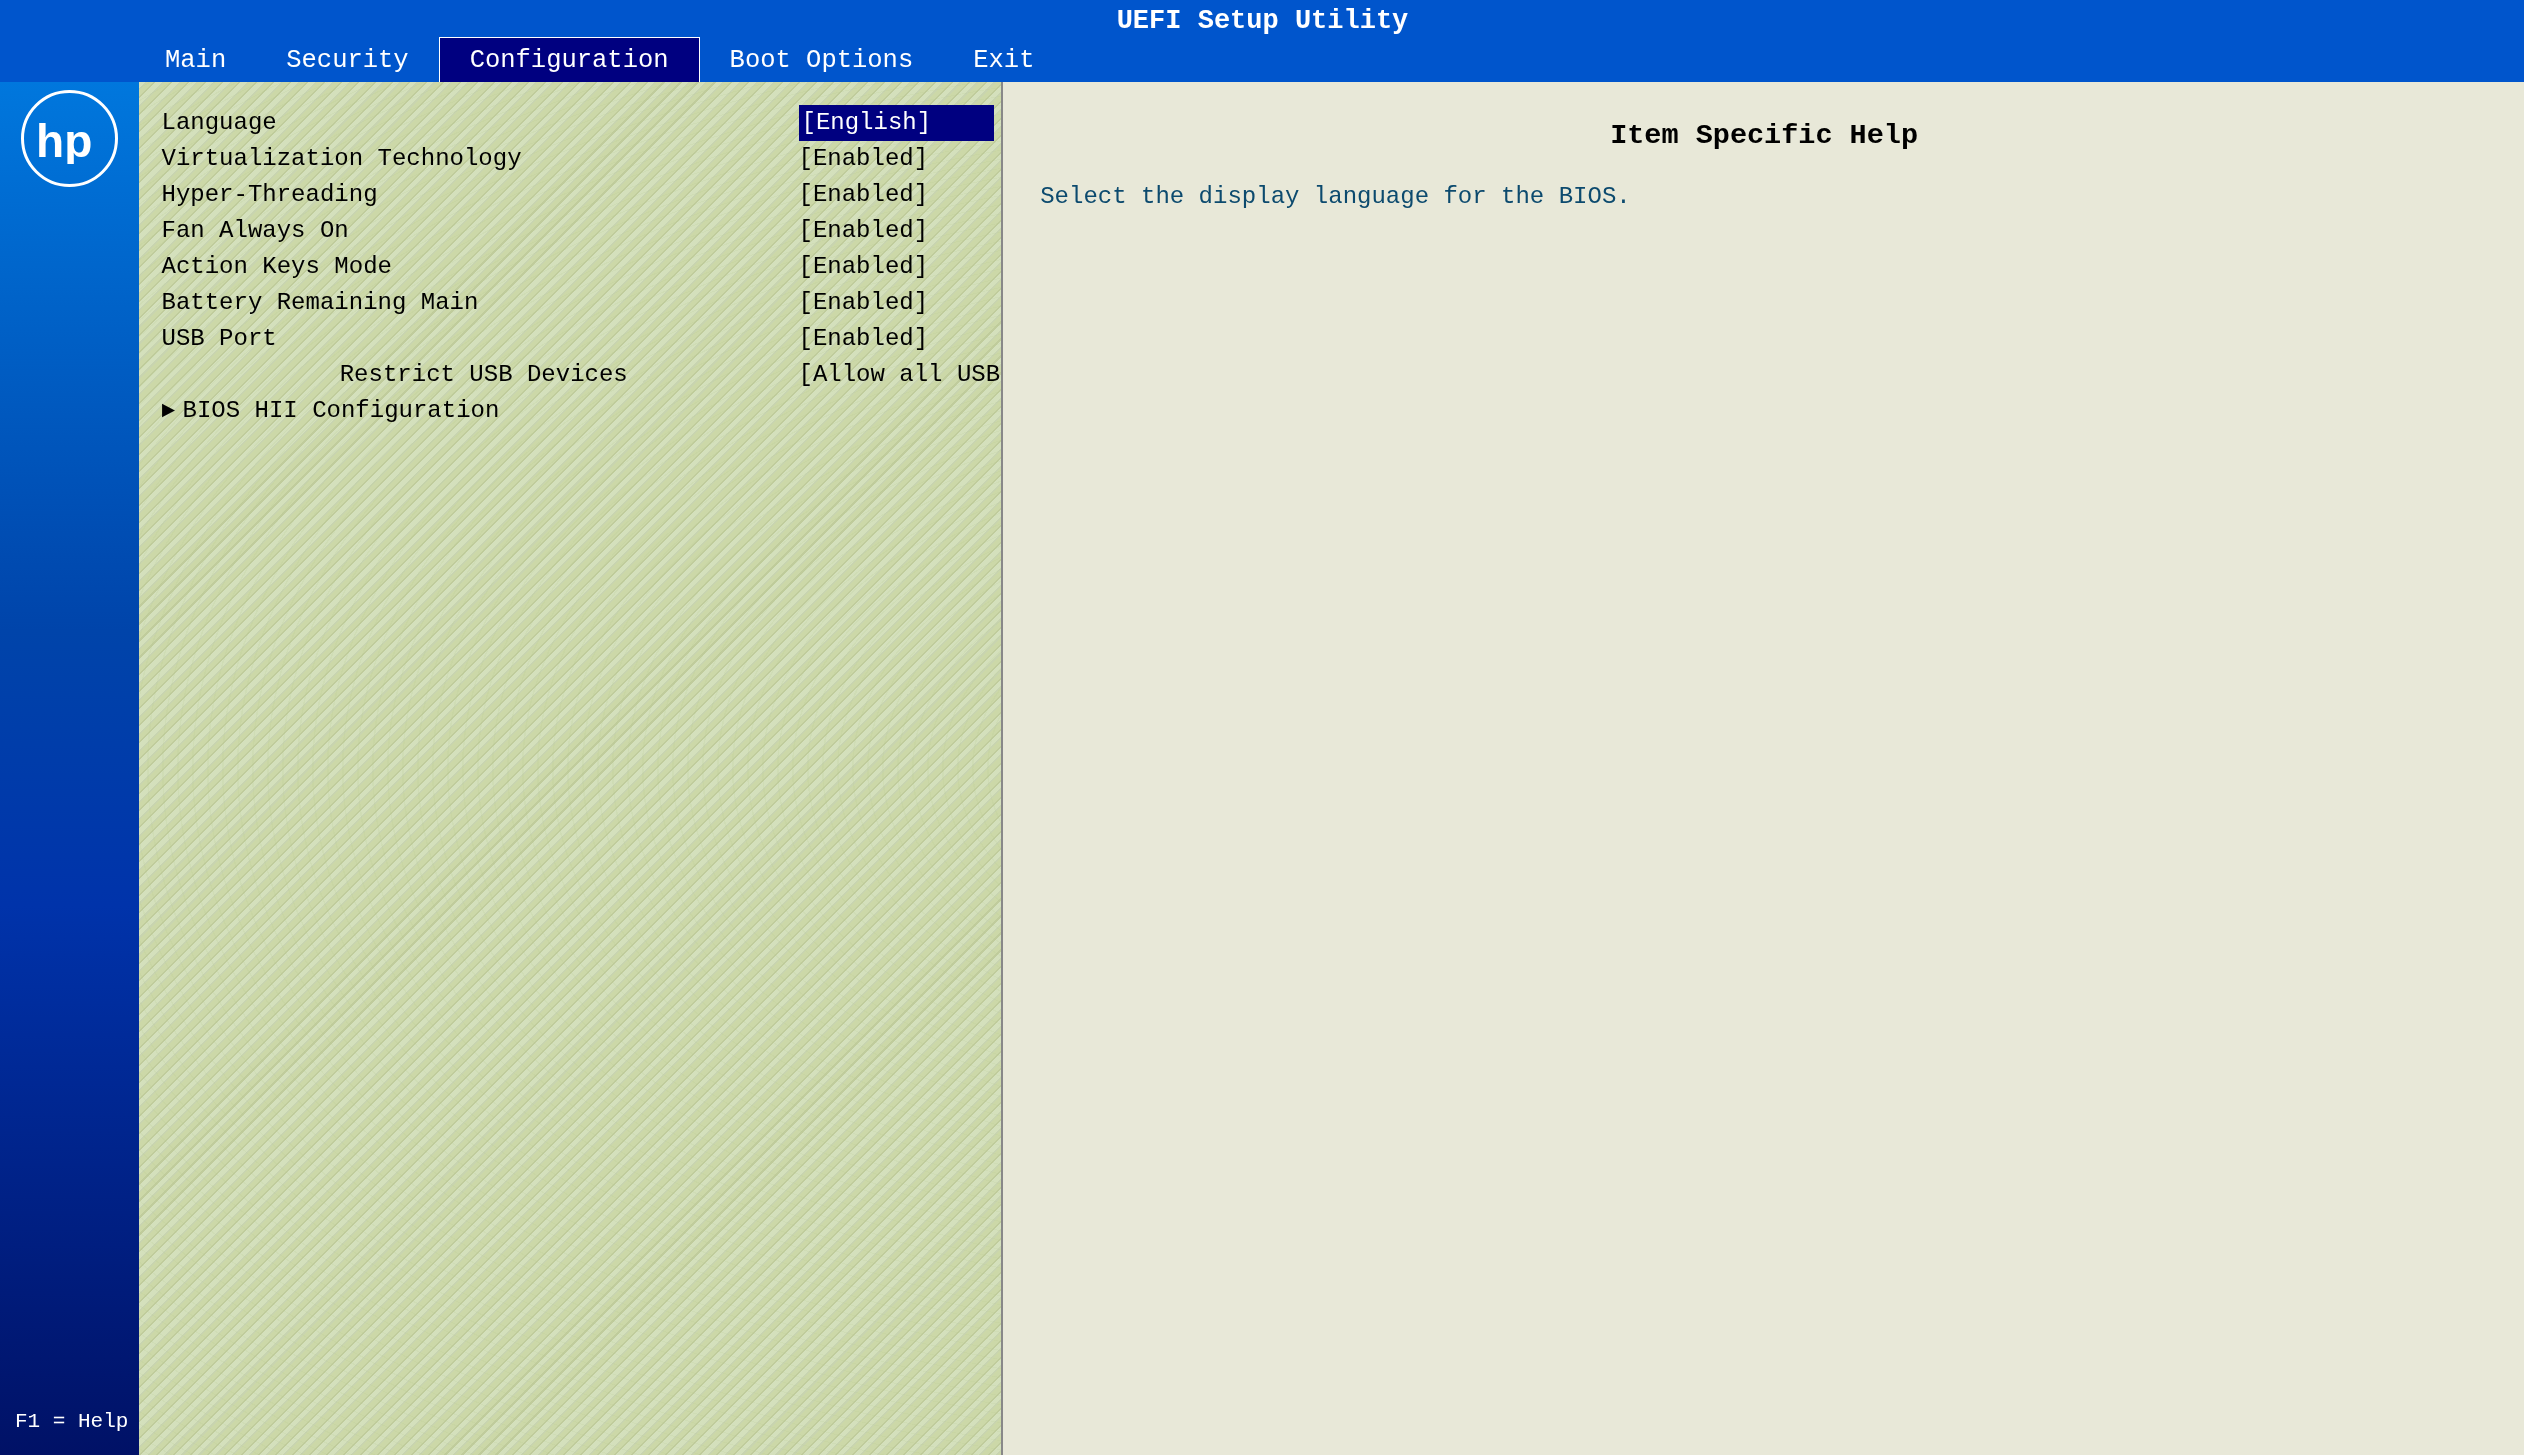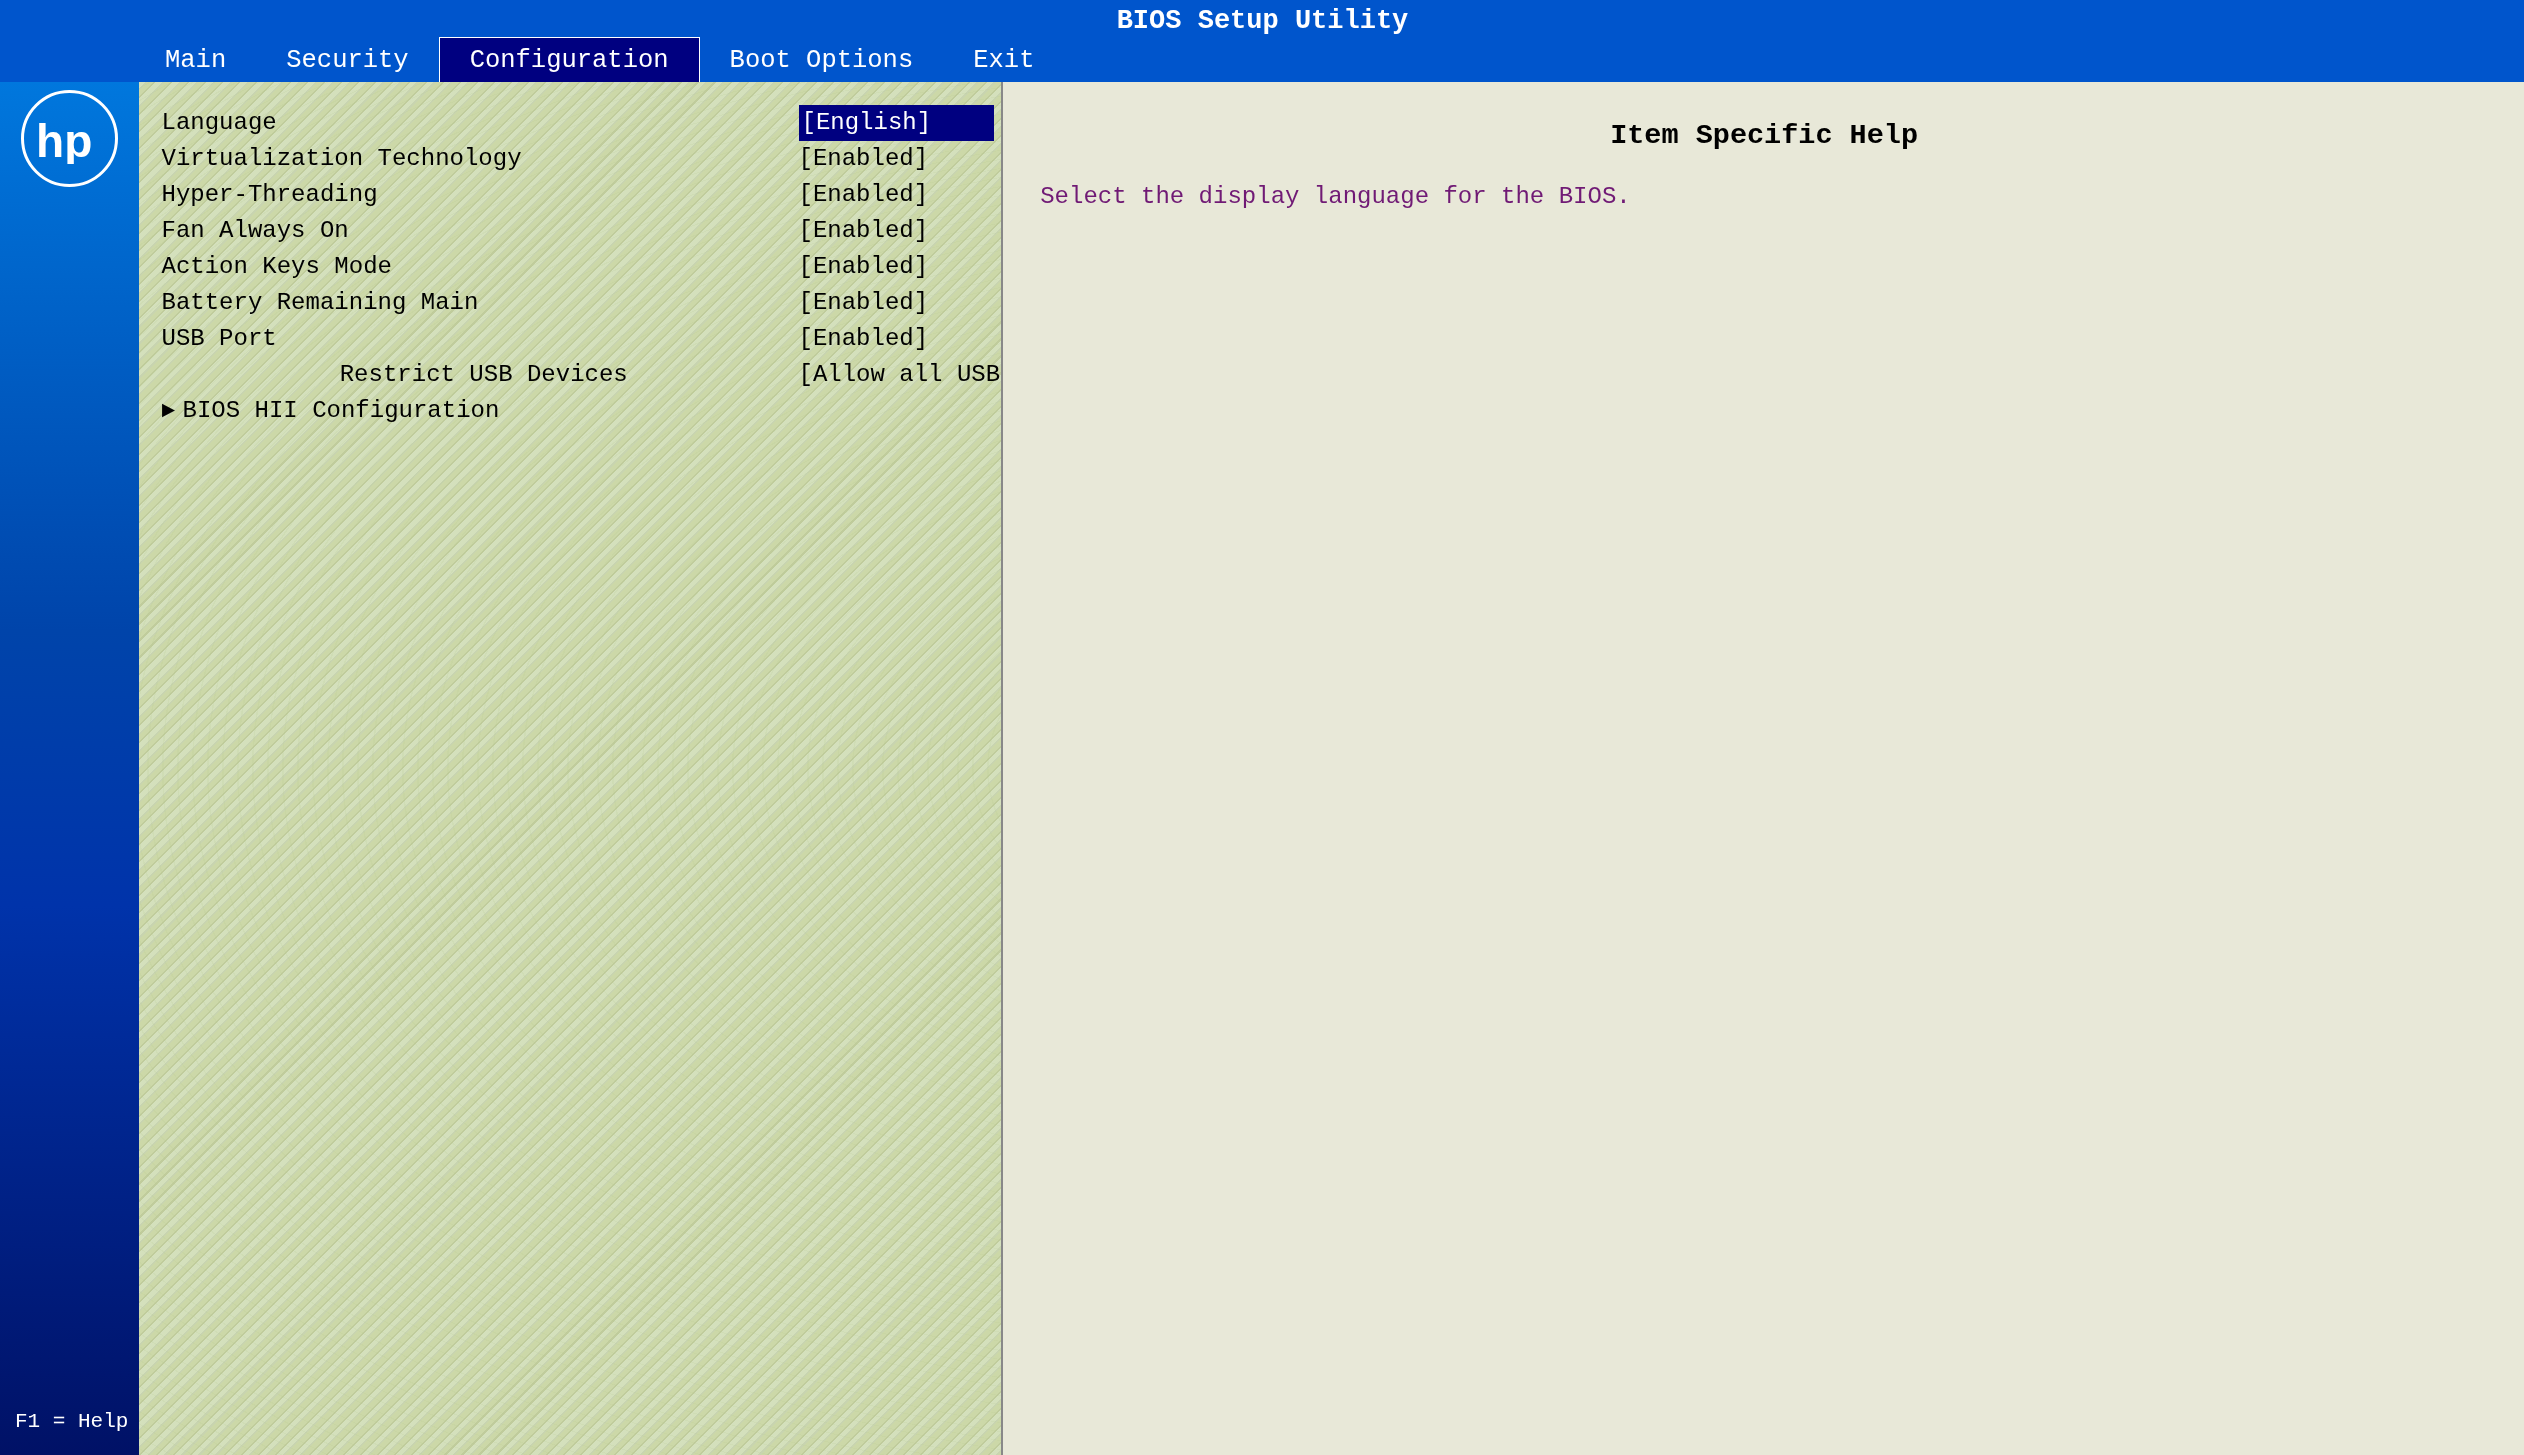--- a/index.html
+++ b/index.html
@@ -209,29 +209,29 @@
     .help-title {
       font-size: 28.5px;
       font-weight: bold;
       color: #000;
       text-align: center;
       margin-bottom: 27px;
     }
 
     .help-content {
       font-size: 24px;
-      color: #701a75;
+      color: #0c4a6e;
       line-height: 1.5;
     }
   </style>
 </head>
 <body>
 
 <div class="menu-bar">
-  <div class="menu-bar-title">BIOS Setup Utility</div>
+  <div class="menu-bar-title">UEFI Setup Utility</div>
   <div class="menu-items">
     <div class="menu-item">Main</div>
     <div class="menu-item">Security</div>
     <div class="menu-item active">Configuration</div>
     <div class="menu-item">Boot Options</div>
     <div class="menu-item">Exit</div>
   </div>
 </div>
 
 <div class="main-area">

